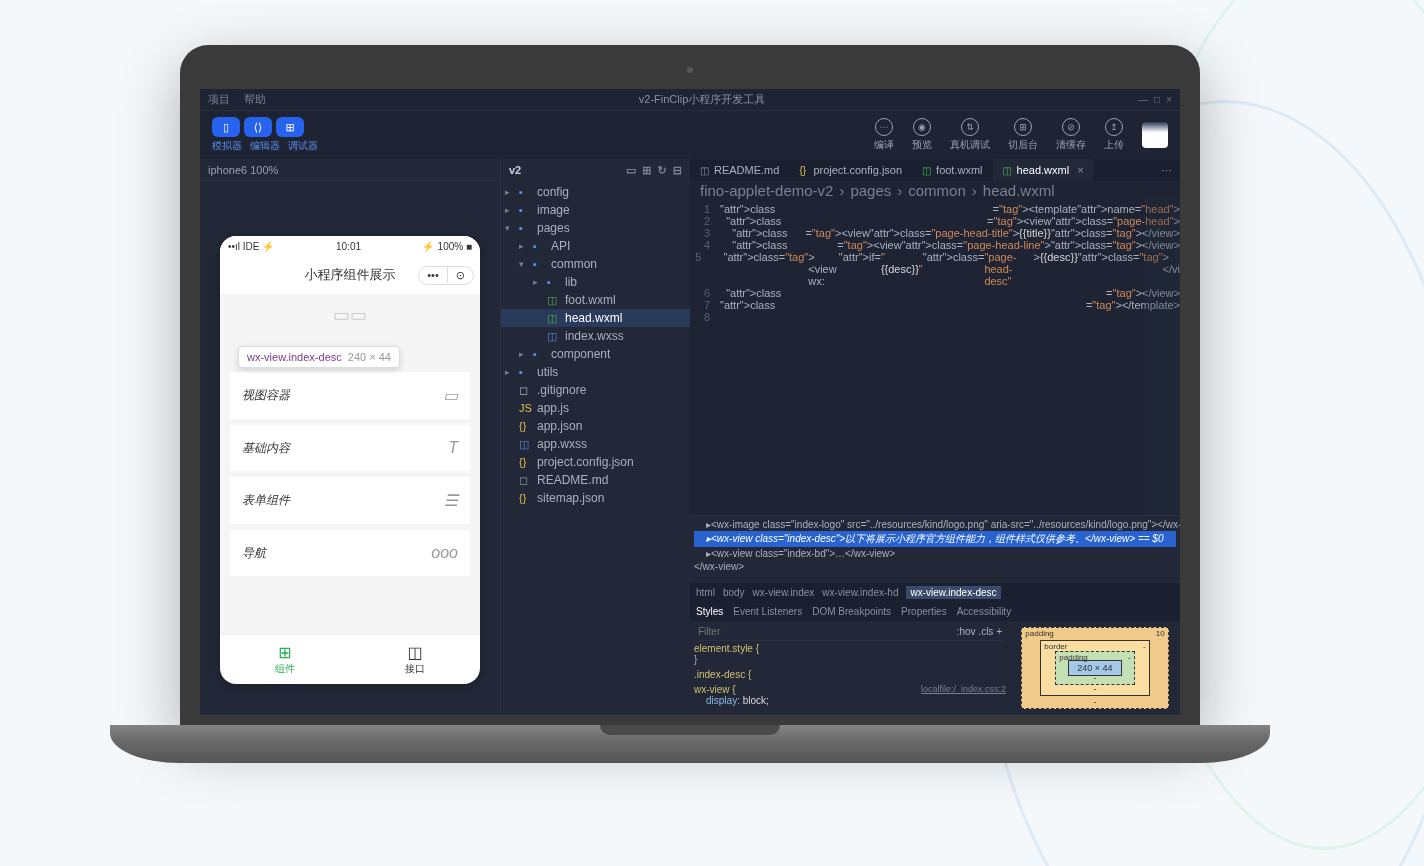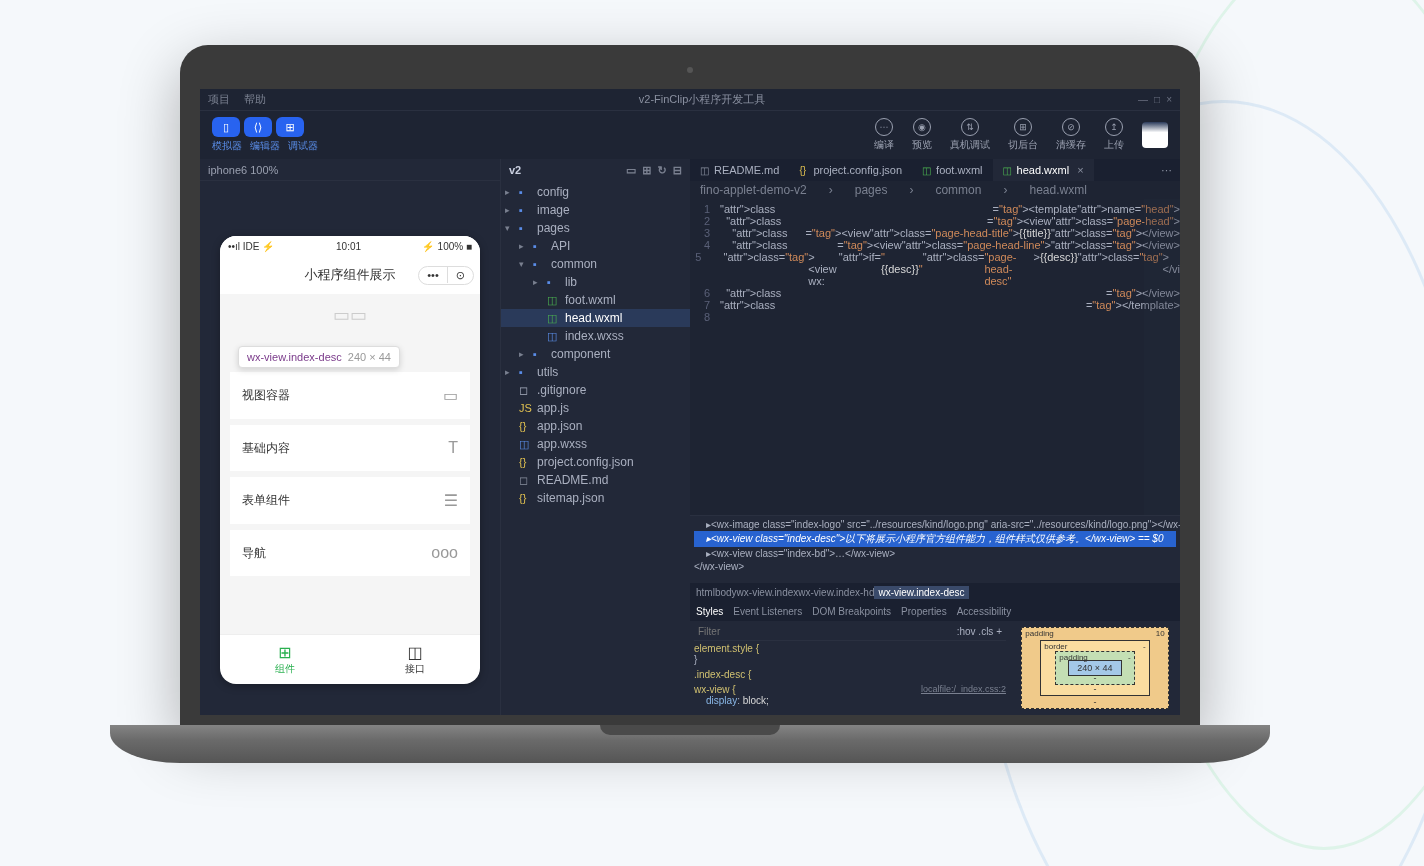--- a/index.html
+++ b/index.html
@@ -43,21 +43,21 @@
 .phone-title-bar { height: 38px; display: flex; align-items: center; justify-content: center; position: relative; }
 .phone-title { font-size: 13px; font-weight: 500; }
 .phone-capsule { position: absolute; right: 6px; display: flex; align-items: center; gap: 0; border: 1px solid #ddd; border-radius: 12px; overflow: hidden; }
 .phone-capsule span { padding: 2px 8px; cursor: pointer; font-size: 11px; }
 .phone-capsule span:first-child { border-right: 1px solid #ddd; }
 .phone-body { padding: 10px; background: #f5f5f5; min-height: 340px; }
 .inspector-tooltip { background: #fff; border: 1px solid #ddd; border-radius: 4px; padding: 4px 8px; font-size: 11px; display: inline-flex; gap: 6px; margin: 20px 0 4px 8px; box-shadow: 0 2px 6px rgba(0,0,0,0.15); }
 .inspector-tooltip .sel { color: #7a3a8a; }
 .inspector-tooltip .dims { color: #999; }
 .highlighted-view { background: #4a8fe8; color: #fff; padding: 8px; border-radius: 2px; font-size: 11px; text-align: center; margin: 0 8px 16px; border: 1px dashed #fa8; }
-.phone-list-item { background: #fff; padding: 14px 12px; margin-bottom: 6px; display: flex; justify-content: space-between; align-items: center; cursor: pointer; }
+.phone-list-item { background: #fff; padding: 14px 12px; margin-bottom: 6px; display: flex; justify-content: space-between; align-items: center; cursor: pointer; font-style: italic; }
 .phone-list-item .icn { color: #999; font-size: 16px; }
 .phone-tabbar { display: flex; border-top: 1px solid #eee; }
 .phone-tab { flex: 1; text-align: center; padding: 8px 0; font-size: 10px; cursor: pointer; }
 .phone-tab.active { color: #2ab050; }
 .phone-tab .ticon { font-size: 16px; display: block; }
 
 .file-panel { width: 190px; background: #222838; border-left: 1px solid #2a3040; }
 .file-header { height: 22px; display: flex; align-items: center; justify-content: space-between; padding: 0 8px; color: #cad0e0; font-weight: 600; }
 .file-header-icons { display: flex; gap: 6px; color: #7a8090; font-size: 11px; }
 .file-header-icons span { cursor: pointer; }
@@ -74,37 +74,37 @@
 .tree-icon.md { color: #8a90a0; }
 .d0 { padding-left: 4px; } .d1 { padding-left: 18px; } .d2 { padding-left: 32px; }
 
 .editor-panel { flex: 1; display: flex; flex-direction: column; background: #1e2433; overflow: hidden; }
 .editor-tabs { height: 22px; display: flex; align-items: center; background: #1a2030; }
 .editor-tab { display: flex; align-items: center; gap: 4px; padding: 0 10px; height: 100%; font-size: 11px; cursor: pointer; }
 .editor-tab.active { background: #222838; color: #fff; }
 .editor-tab .ticon { width: 10px; font-size: 10px; }
 .editor-tab .close { margin-left: 4px; color: #8a90a0; }
 .editor-tabs-more { margin-left: auto; padding: 0 8px; color: #8a90a0; cursor: pointer; }
-.breadcrumb { height: 18px; display: flex; align-items: center; gap: 22px; padding: 0 10px; font-size: 12px; color: #7a8090; }
+.breadcrumb { height: 18px; display: flex; align-items: center; gap: 6px; padding: 0 10px; font-size: 15px; color: #7a8090; }
 .code { flex: 1; font-family: Consolas, Monaco, monospace; font-size: 11px; padding: 4px 0; overflow: hidden; position: relative; }
 .minimap { position: absolute; right: 0; top: 0; width: 36px; height: 100%; background: #242a3a; opacity: 0.3; }
 .code-line { display: flex; }
 .line-num { width: 30px; text-align: right; padding-right: 10px; color: #5a6078; user-select: none; }
 .line-content { flex: 1; white-space: pre; }
 .str { color: #d08a5a; }
 .expr { color: #d8d8d8; }
 
 .devtools { height: 200px; background: #222838; border-top: 1px solid #2a3040; display: flex; flex-direction: column; font-size: 10px; }
 .devtools-top-tabs { height: 18px; display: flex; gap: 12px; padding: 0 8px; align-items: center; }
 .devtools-top-tabs span { cursor: pointer; color: #7a8090; }
 .devtools-top-tabs span.active { color: #fff; border-bottom: 2px solid #5a8de8; }
 .dom-panel { flex: 1; font-family: Consolas, monospace; font-size: 10px; padding: 2px 4px; overflow: hidden; }
 .dom-line { padding: 1px 0; white-space: pre; }
 .dom-line.selected { background: #2863d0; color: #fff; }
-.dom-crumbs { height: 18px; background: #1a2030; display: flex; padding: 0 6px; align-items: center; font-size: 10px; }
+.dom-crumbs { height: 18px; background: #1a2030; display: flex; gap: 8px; padding: 0 6px; align-items: center; font-size: 10px; }
 .dom-crumbs span { color: #8a90a0; cursor: pointer; }
 .dom-crumbs span.active { background: #3a4a6a; color: #fff; padding: 1px 4px; }
 
 .styles-section { display: flex; flex-direction: column; }
 .styles-tabs { height: 20px; display: flex; gap: 10px; padding: 0 6px; align-items: center; background: #1a2030; }
 .styles-tabs span { cursor: pointer; color: #8a90a0; }
 .styles-tabs span.active { color: #fff; }
 .styles-body { flex: 1; display: flex; }
 .styles-left { flex: 1; font-family: Consolas, monospace; font-size: 10px; padding: 2px 4px; }
 .styles-filter { height: 18px; display: flex; justify-content: space-between; align-items: center; padding: 0 4px; border-bottom: 1px solid #2a3040; }

